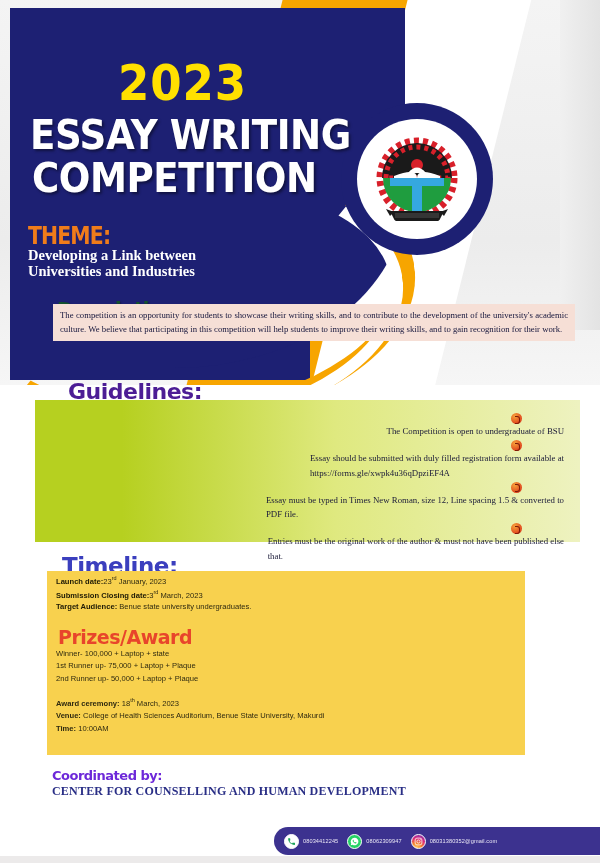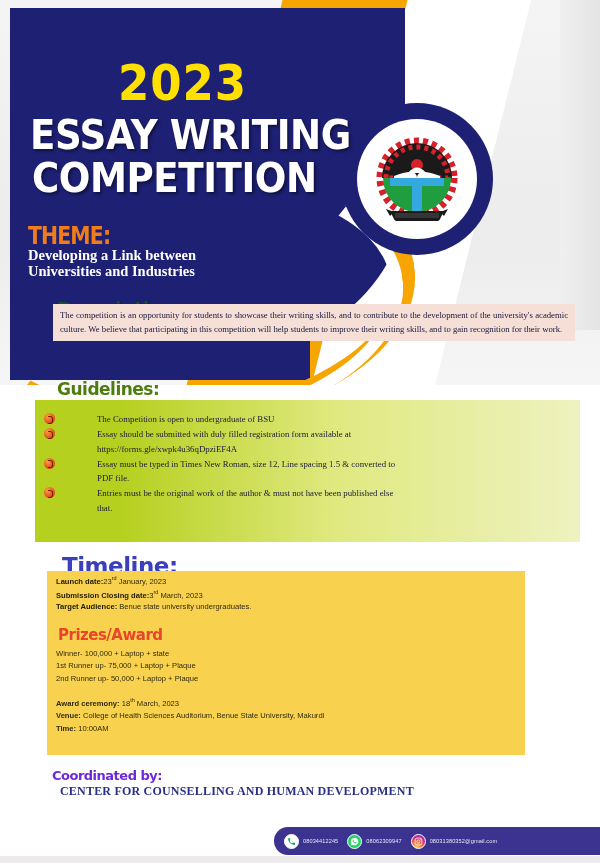--- a/index.html
+++ b/index.html
@@ -189,32 +189,32 @@
     font-family: "DejaVu Sans", sans-serif;
     letter-spacing: -0.5px;
   }
   .head-description {
     left: 57px; top: 298px;
     font-size: 19px;
     color: #14532d;
     text-shadow: 1px 1px 2px rgba(0,0,0,.4);
   }
   .head-guidelines {
-    left: 57px; top: 379px;
-    font-size: 17px;
-    color: #4d7c0f;
+    left: 68px; top: 379px;
+    font-size: 22px;
+    color: #4c1d95;
   }
   .head-timeline {
     left: 62px; top: 553px;
     font-size: 23px;
     color: #3b3fbe;
   }
   .head-prizes {
     left: 58px; top: 626px;
-    font-size: 15px;
+    font-size: 19px;
     color: #e8452b;
   }
   .head-coordinated {
     left: 52px; top: 768px;
     font-size: 13px;
     color: #6d28d9;
   }
 
   
   .desc-box {
@@ -247,22 +247,23 @@
     left: 44px;
     top: 412px;
     width: 520px;
     font-family: "Liberation Serif", serif;
     font-size: 8.8px;
     line-height: 1.62;
     color: #1a1a38;
   }
   .guide-row {
     display: flex;
-    align-items: flex-start;
+    align-items: flex-end;
     margin-bottom: 1px;
+    flex-direction: column;
   }
   .bullet {
     flex: 0 0 auto;
     width: 11px; height: 11px;
     border-radius: 50%;
     background: radial-gradient(circle at 35% 30%, #f6a23a, #e0461d 70%, #b02a12);
     margin-right: 42px;
     margin-top: 1px;
     position: relative;
   }
@@ -316,21 +317,21 @@
     font-family: "Liberation Sans", sans-serif;
     font-size: 7.6px;
     line-height: 1.65;
     color: #2f2a10;
   }
   .sup { font-size: 5.5px; vertical-align: super; }
 
   
   .coord-org {
     position: absolute;
-    left: 60px;
+    left: 52px;
     top: 784px;
     font-family: "Liberation Serif", serif;
     font-weight: bold;
     font-size: 12px;
     letter-spacing: .2px;
     color: #2a2f86;
   }
 
   
   .contact-bar {

